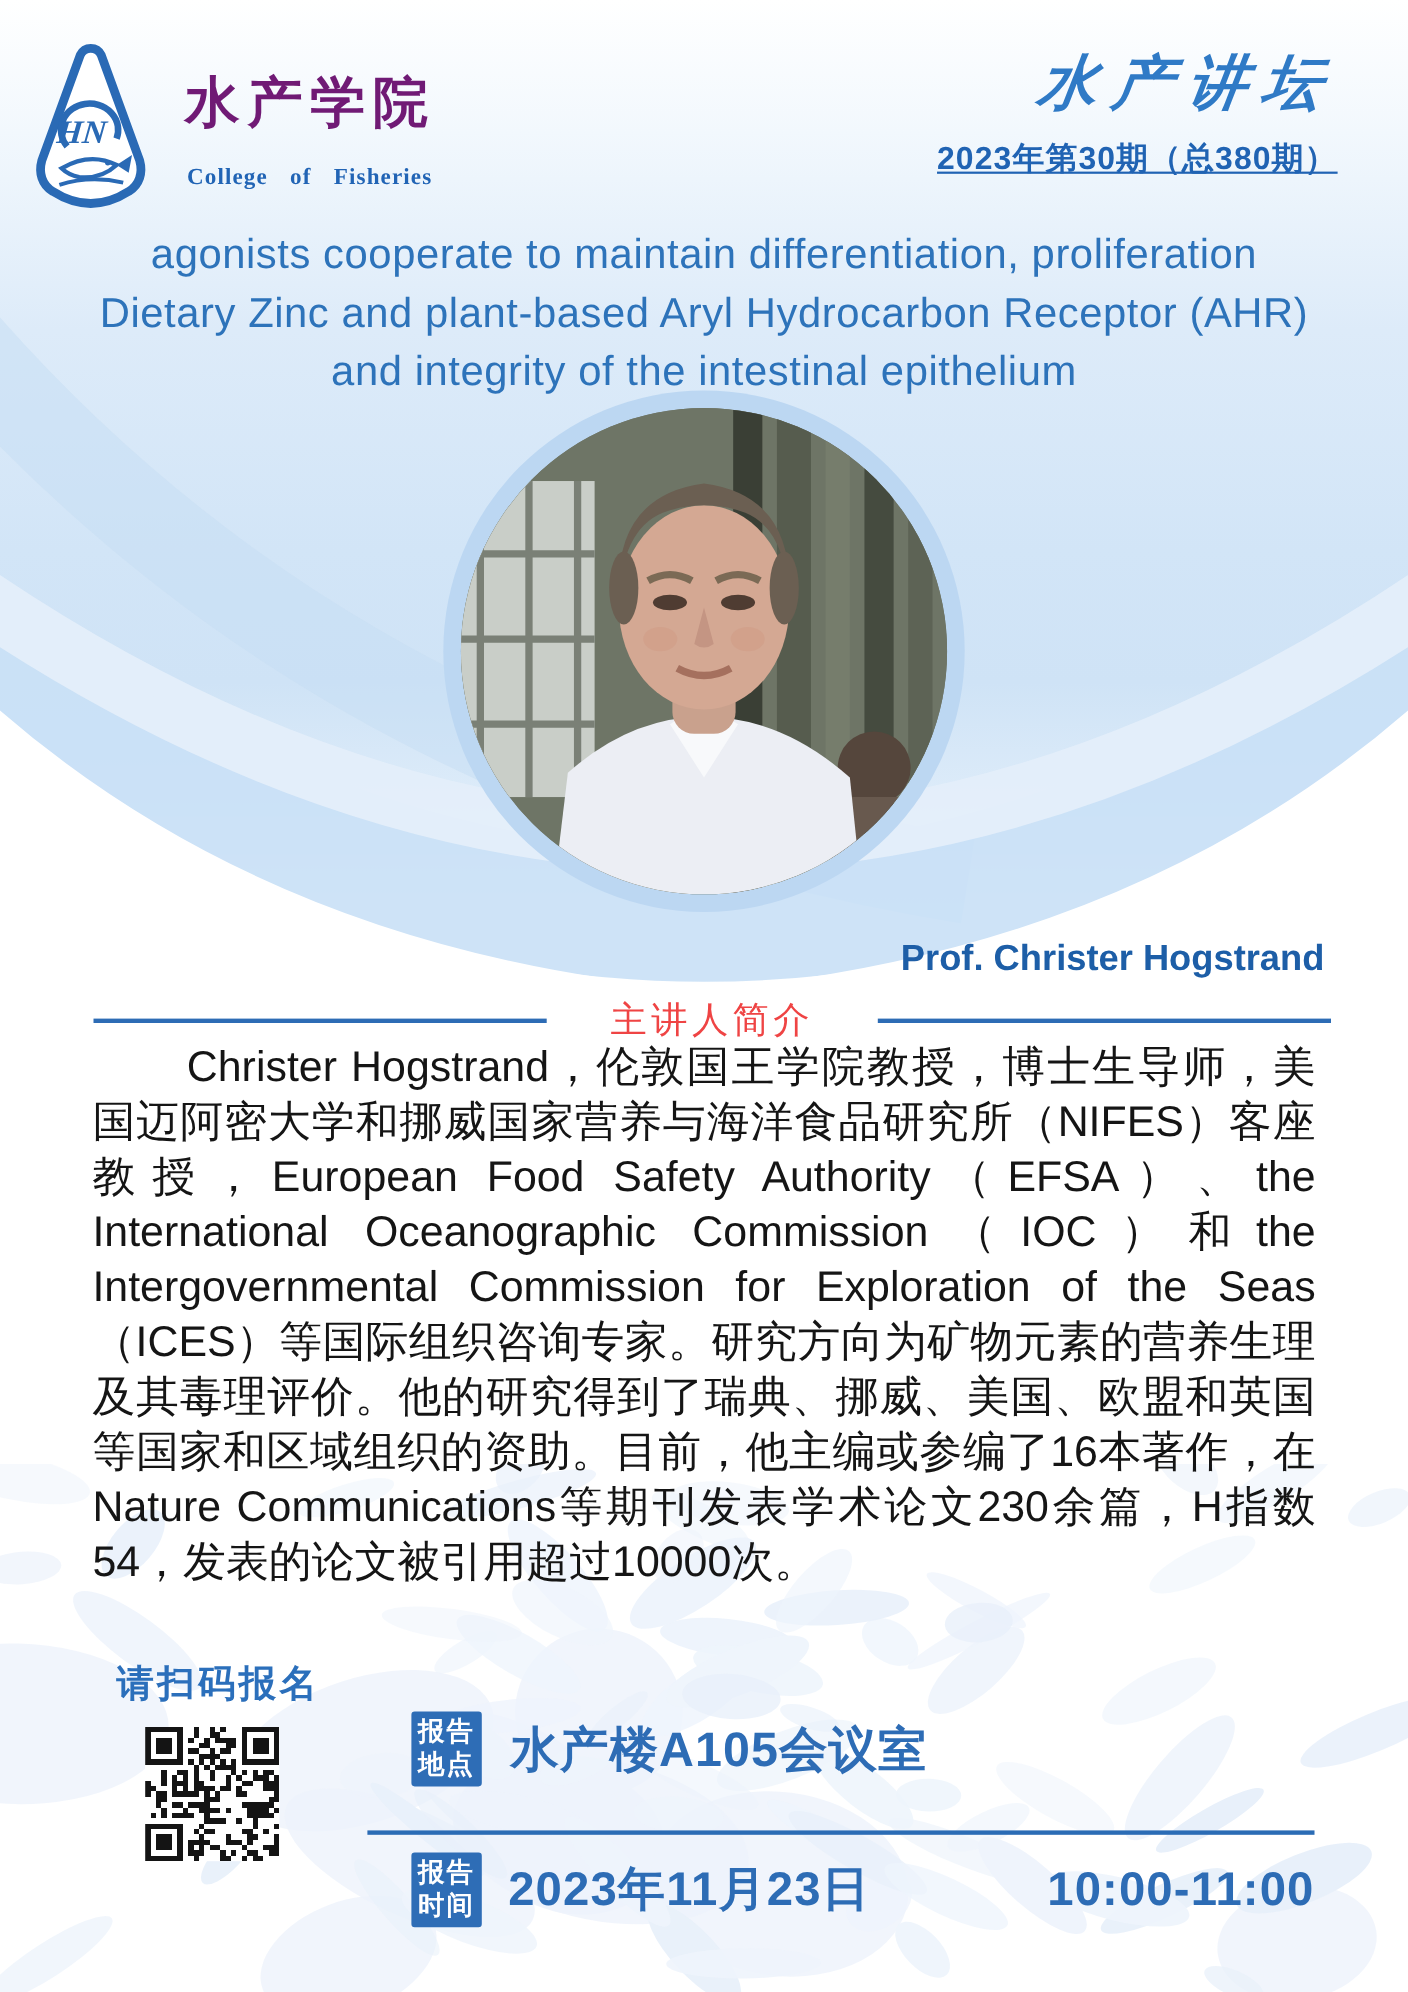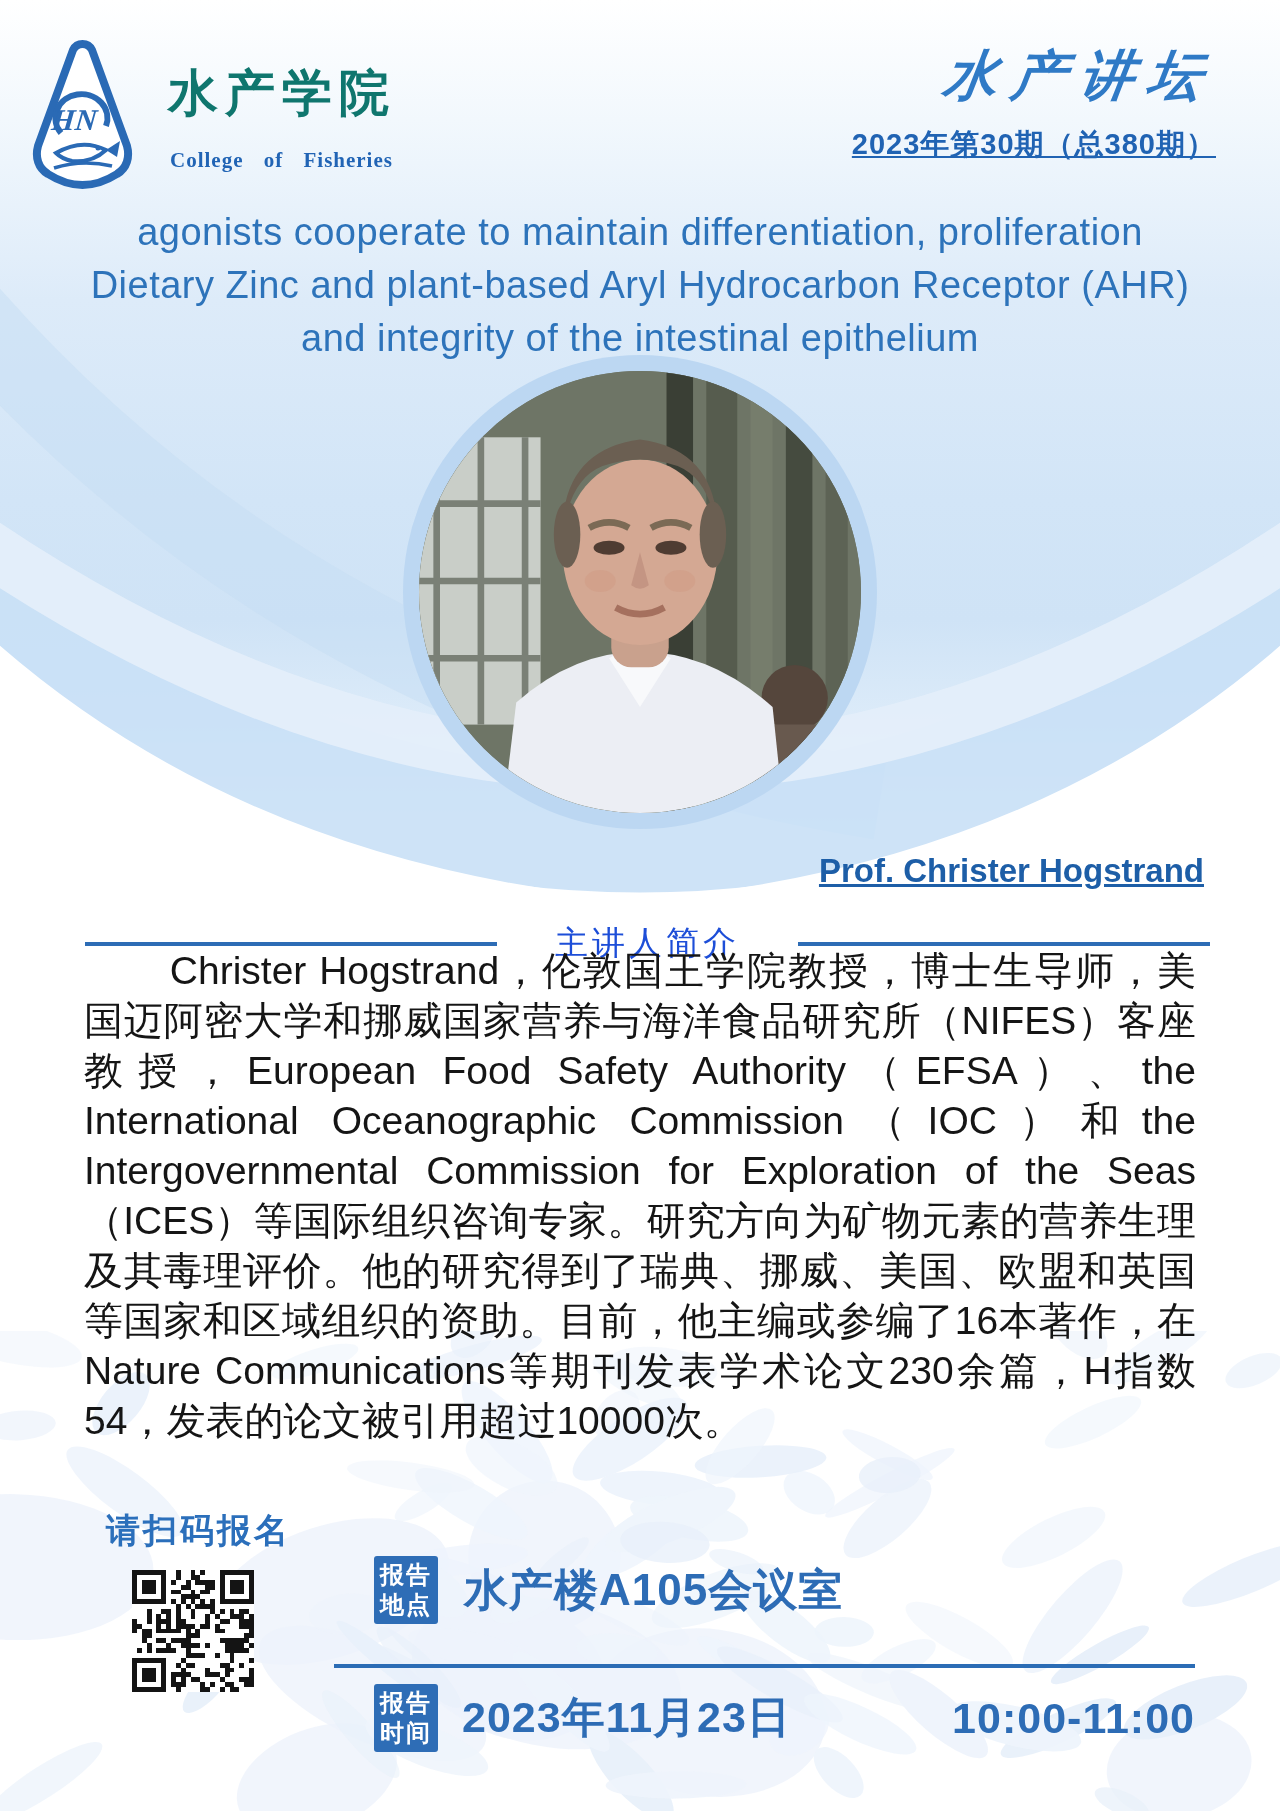--- a/index.html
+++ b/index.html
@@ -12,21 +12,21 @@
   .bg-top{
     position:absolute; left:0; top:0; width:1280px; height:1000px; z-index:0;
     background:linear-gradient(180deg,#ffffff 0%,#f2f8fd 12%,#ddebf9 30%,#d2e5f7 50%,#cfe3f6 62%,#dcebf9 72%,#ffffff 84%);
   }
   .bg-waves{position:absolute; left:0; top:0; z-index:0;}
   .bg-pattern{position:absolute; left:0; bottom:0; z-index:0;}
   
   .logo{position:absolute; left:30px; top:38px; z-index:2;}
   .college-cn{
     position:absolute; left:168px; top:60px; z-index:2;
-    font-size:50px; font-weight:bold; color:#0f766e; letter-spacing:7px;text-align:center;
+    font-size:50px; font-weight:bold; color:#701a75; letter-spacing:7px;text-align:center;
   }
   .college-en{
     position:absolute; left:170px; top:148px; z-index:2;
     font-family:"Liberation Serif", serif;
     font-size:21px; font-weight:bold; color:#2164b5; letter-spacing:1px; word-spacing:14px;
   }
   .forum-block{position:absolute; right:64px; top:40px; z-index:2; text-align:right;}
   .forum-name{
     display:inline-block;
     font-family:"Liberation Serif", serif;
@@ -44,29 +44,29 @@
     position:absolute; left:403px; top:355px; width:474px; height:474px; z-index:2;
     border-radius:50%; background:#bcd7f2;
   }
   .photo-clip{
     position:absolute; left:16px; top:16px; width:442px; height:442px;
     border-radius:50%; overflow:hidden; background:#6e7566;
   }
   
   .speaker-name{
     position:absolute; right:76px; top:852px; z-index:2;
-    font-size:33px; font-weight:bold; color:#1d5ea7;text-decoration:underline;
+    font-size:33px; font-weight:bold; color:#1d5ea7;
   }
   .section-heading{
     position:absolute; left:85px; right:70px; top:905px; z-index:2;
     display:flex; align-items:center;
   }
   .section-heading .hline{flex:1; height:4px; background:#2d6cb5;}
   .section-heading .htext{
-    margin:16px 58px; font-size:33px; color:#1d4ed8; letter-spacing:4px; white-space:nowrap;
+    margin:0 58px; font-size:33px; color:#ef4444; letter-spacing:4px; white-space:nowrap;
   }
   .bio{
     position:absolute; left:84px; top:946px; width:1112px; z-index:2;
     font-size:39px; line-height:50px; color:#151515;
     text-align:justify; text-indent:2.2em;
   }
   
   .scan-label{
     position:absolute; left:106px; top:1508px; z-index:2;
     font-size:34px; font-weight:bold; color:#2b6fbb; letter-spacing:3px;

